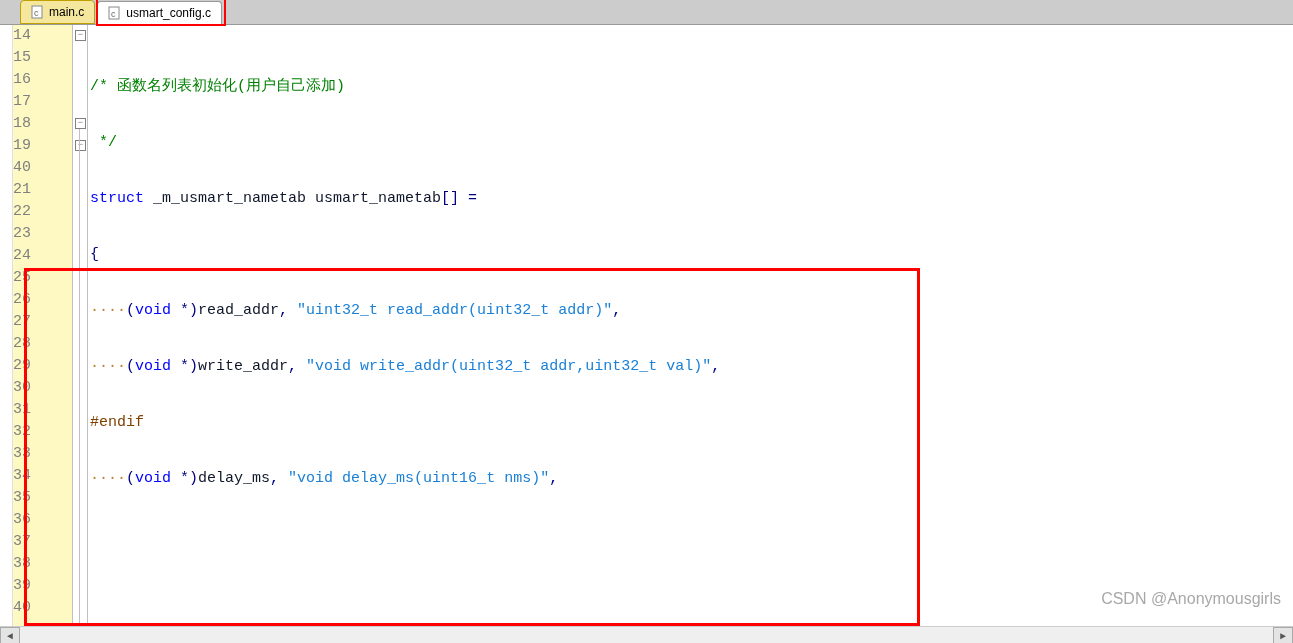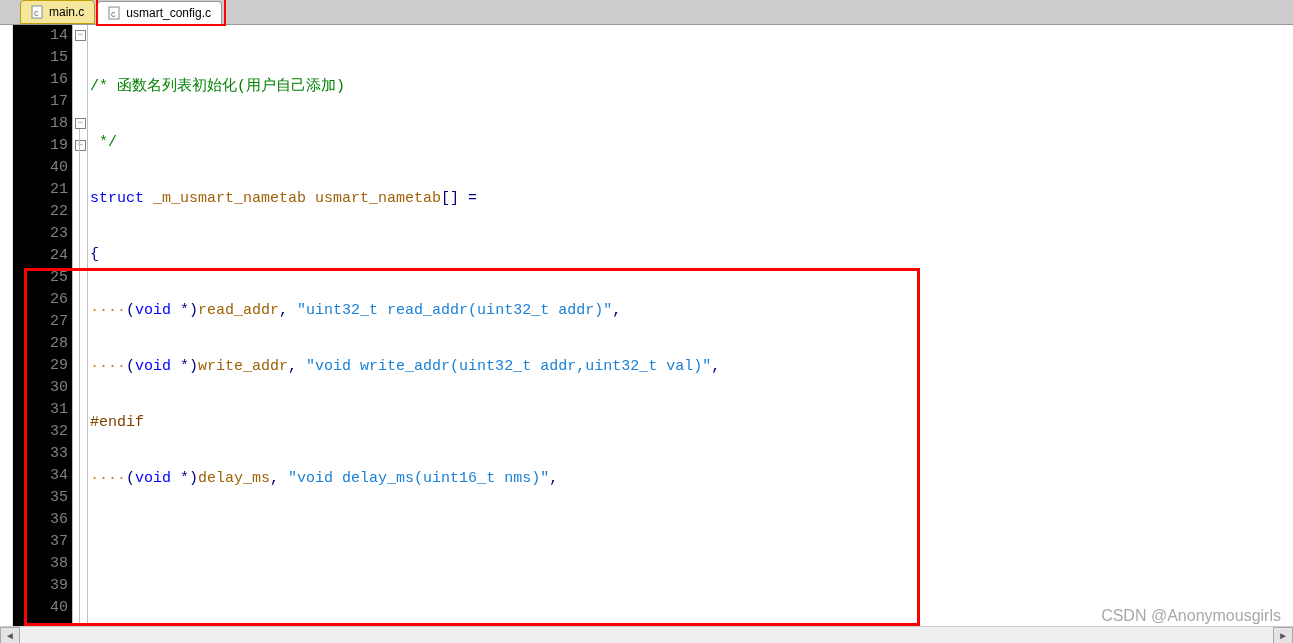--- a/index.html
+++ b/index.html
@@ -67,22 +67,21 @@
     overflow: hidden;
     position: relative;
   }
   .fold-col-outer {
     width: 12px;
     background: #ffffff;
     border-right: 1px solid #e0e0e0;
   }
   .gutter {
     width: 55px;
-    background: #000000;
-    text-align: right;
+    background: #fef9c3;
     padding-right: 4px;
     color: #808080;
     border-right: 0;
     flex-shrink: 0;
   }
   .fold-col {
     width: 14px;
     background: #ffffff;
     border-left: 1px solid #c0c0c0;
     border-right: 1px solid #c0c0c0;
@@ -113,21 +112,21 @@
     cursor: pointer;
   }
   .fold-line {
     position: absolute;
     left: 6px;
     width: 1px;
     background: #c0c0c0;
   }
   .c-comment { color: #008000; }
   .c-keyword { color: #0000ff; }
-  .c-ident   { color: #a16207; }
+  .c-ident   { color: #0f172a; }
   .c-string  { color: #1b81d7; }
   .c-preproc { color: #804000; }
   .c-num     { color: #ff8000; }
   .c-punct   { color: #000080; }
   .c-ws      { color: #c47f31; }
   .code-col .line { padding-left: 2px; }
   .highlight-box-code {
     position: absolute;
     border: 3px solid red;
     pointer-events: none;
@@ -153,21 +152,21 @@
     cursor: pointer;
   }
   .scroll-track {
     flex: 1;
     height: 16px;
     background: #efefef;
   }
   .watermark {
     position: absolute;
     right: 12px;
-    bottom: 18px;
+    bottom: 35px;
     color: rgba(120,120,120,0.65);
     font-family: Arial, sans-serif;
     font-size: 16px;
     pointer-events: none;
     z-index: 20;
   }
 </style>
 </head>
 <body>
 

